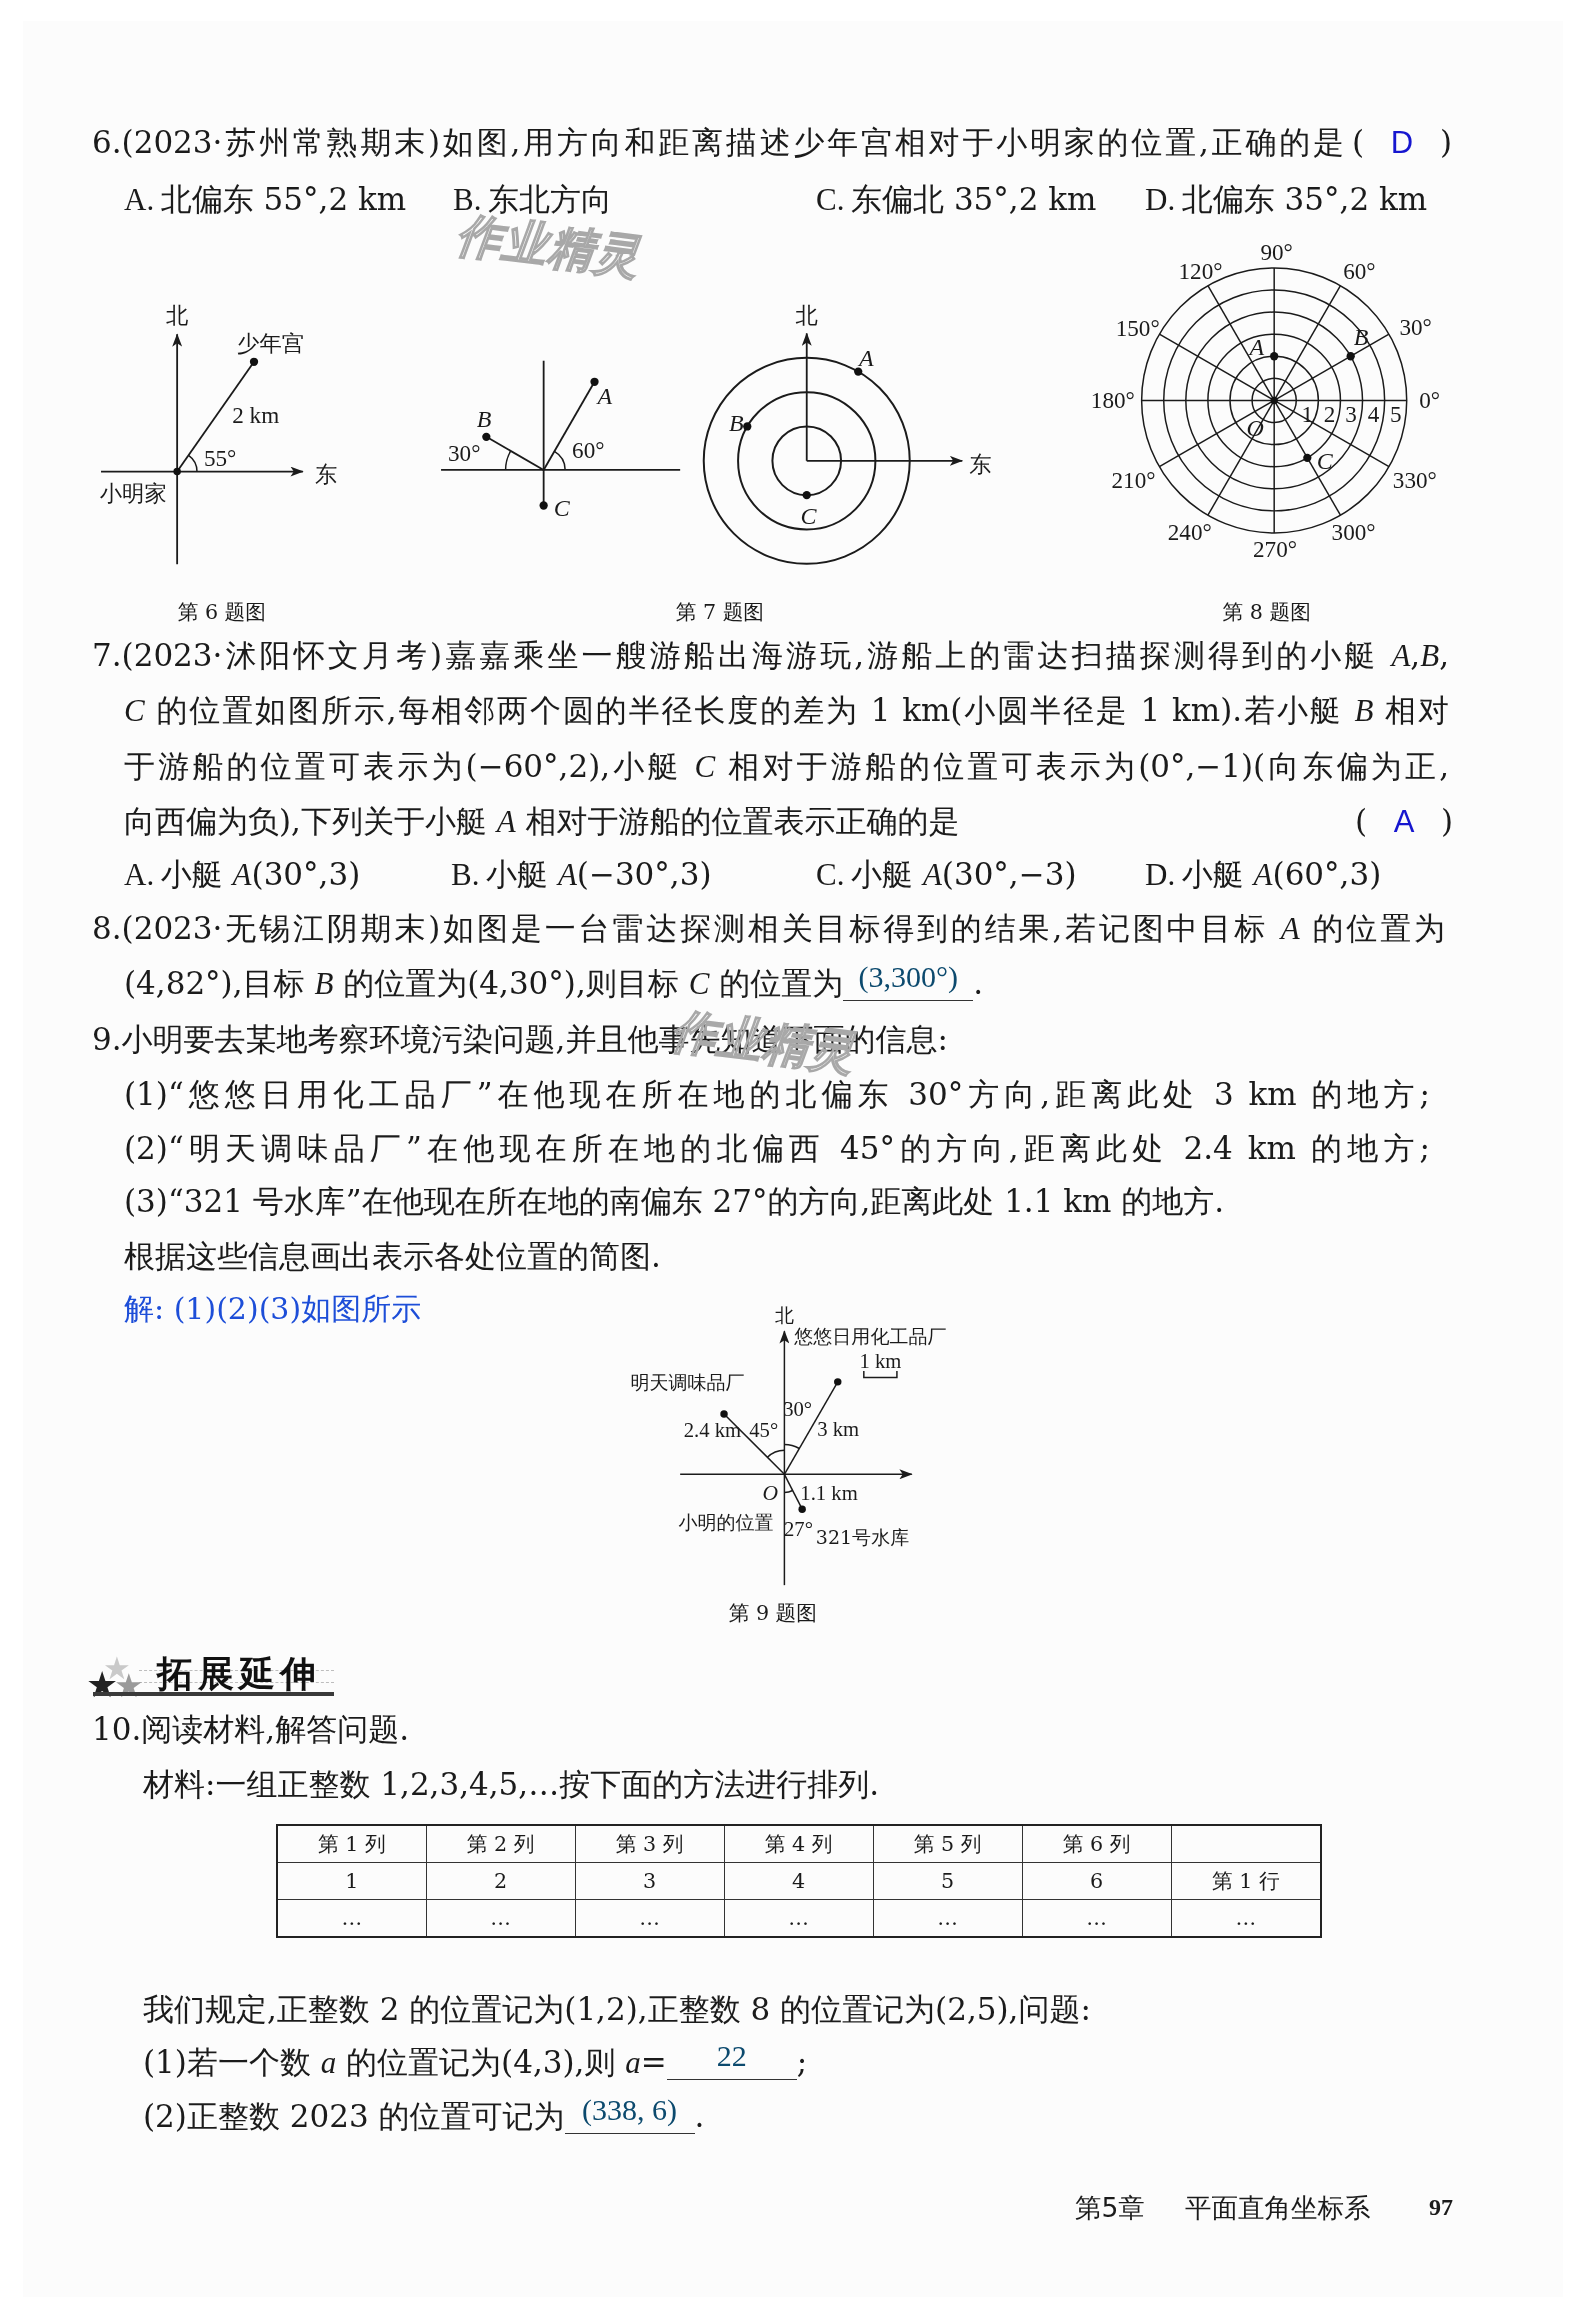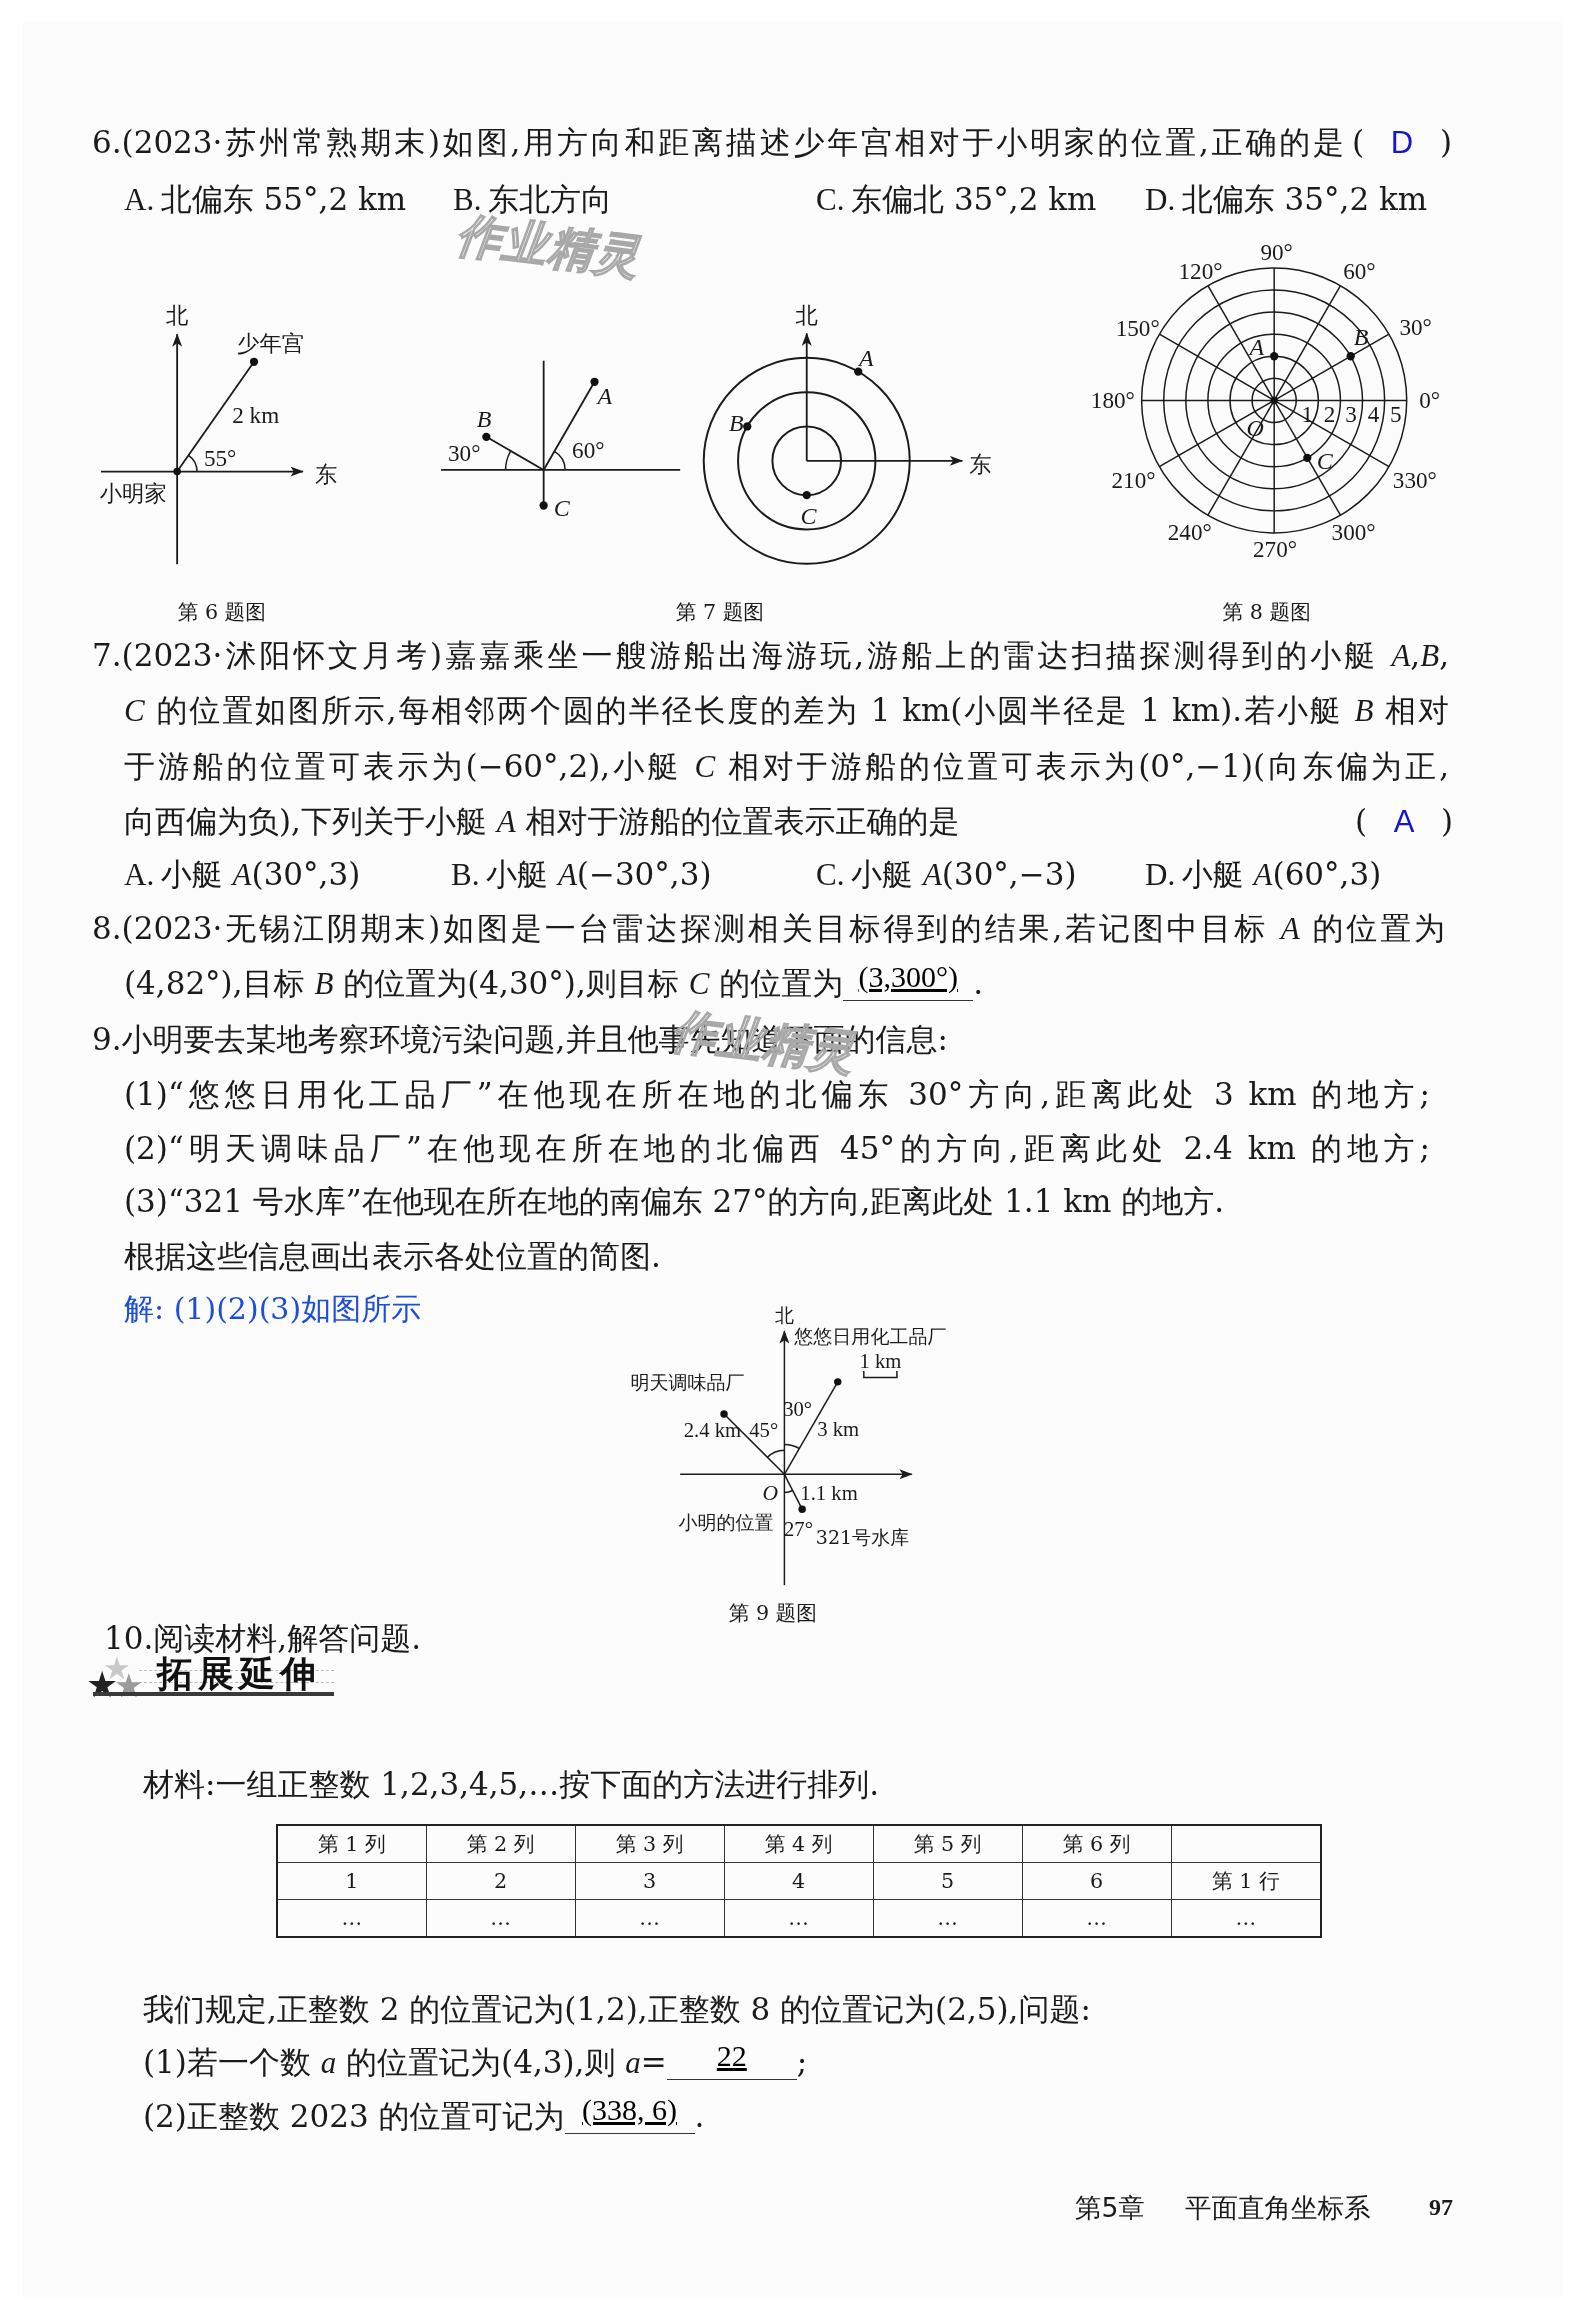--- a/index.html
+++ b/index.html
@@ -1,21 +1,21 @@
 <!DOCTYPE html>
 <html style="font-size:13.2px"><head>
 <meta charset="utf-8">
 <style>
 html,body{margin:0;padding:0;background:#ffffff;}
 body{position:relative;width:1587px;height:2319px;overflow:hidden;font-family:"DejaVu Serif","Liberation Serif",serif;color:#1b1b1b;}
 .sheet{position:absolute;left:23px;top:20.7px;width:1540px;height:2276px;background:#fcfcfc;}
 .ln{position:absolute;font-size:31px;line-height:41px;height:41px;white-space:nowrap;}
 .jst{text-align:justify;text-align-last:justify;}
 .var{font-family:"Liberation Serif",serif;font-style:italic;}
-.ans{color:#000000;font-family:"Liberation Serif",serif;text-decoration:underline;}
+.ans{color:#0c4a6e;font-family:"Liberation Serif",serif;}
 .ans-sans{color:#1616cf;font-family:"Liberation Sans",sans-serif;}
 .blank{display:inline-block;width:130px;height:37px;border-bottom:1.7px solid #333;text-align:center;vertical-align:top;line-height:36px;}
 .blank .ans{position:relative;top:-5px;font-size:30px;}
 .bracket{position:absolute;display:flex;justify-content:space-between;align-items:center;font-size:31px;line-height:41px;height:41px;}
 .opt{position:absolute;font-size:31px;line-height:41px;height:41px;white-space:nowrap;}
 .opt .key{font-family:"Liberation Serif",serif;margin-right:6.6px;}
 .sol{color:#1d4ed8;}
 .wm{position:absolute;font-size:46px;line-height:53px;font-weight:bold;color:transparent;-webkit-text-stroke:1.3px #a8a8a8;font-family:"DejaVu Sans",sans-serif;letter-spacing:1.7px;white-space:nowrap;transform:skewX(-14deg) rotate(7deg);transform-origin:center;}
 .figs{position:absolute;left:0;top:0;}
 .stroke{stroke:#1b1b1b;stroke-width:2.2;fill:none;}
@@ -90,21 +90,21 @@
 <div class="sec-head">
   <span class="sec-dash" style="top:1670px;"></span>
   <span class="sec-dash" style="top:1682px;"></span>
   <span class="star" style="left:103px;top:1653px;font-size:31px;color:#c9c9c9;">★</span>
   <span class="star" style="left:86px;top:1667px;font-size:36px;color:#222;">★</span>
   <span class="star" style="left:114px;top:1669px;font-size:33px;color:#9a9a9a;">★</span>
   <span class="sec-title">拓展延伸</span>
   <span class="sec-bar"></span>
 </div>
 
-<div class="ln" style="left:92px;top:1618px;margin-left:12px;">10.阅读材料,解答问题.</div>
+<div class="ln" style="left:92px;top:1709px;">10.阅读材料,解答问题.</div>
 <div class="ln" style="left:143px;top:1764px;">材料:一组正整数 1,2,3,4,5,…按下面的方法进行排列.</div>
 
 <table class="tbl">
   <colgroup>
     <col style="width:149px">
     <col style="width:149px">
     <col style="width:149px">
     <col style="width:149px">
     <col style="width:149px">
     <col style="width:149px">

